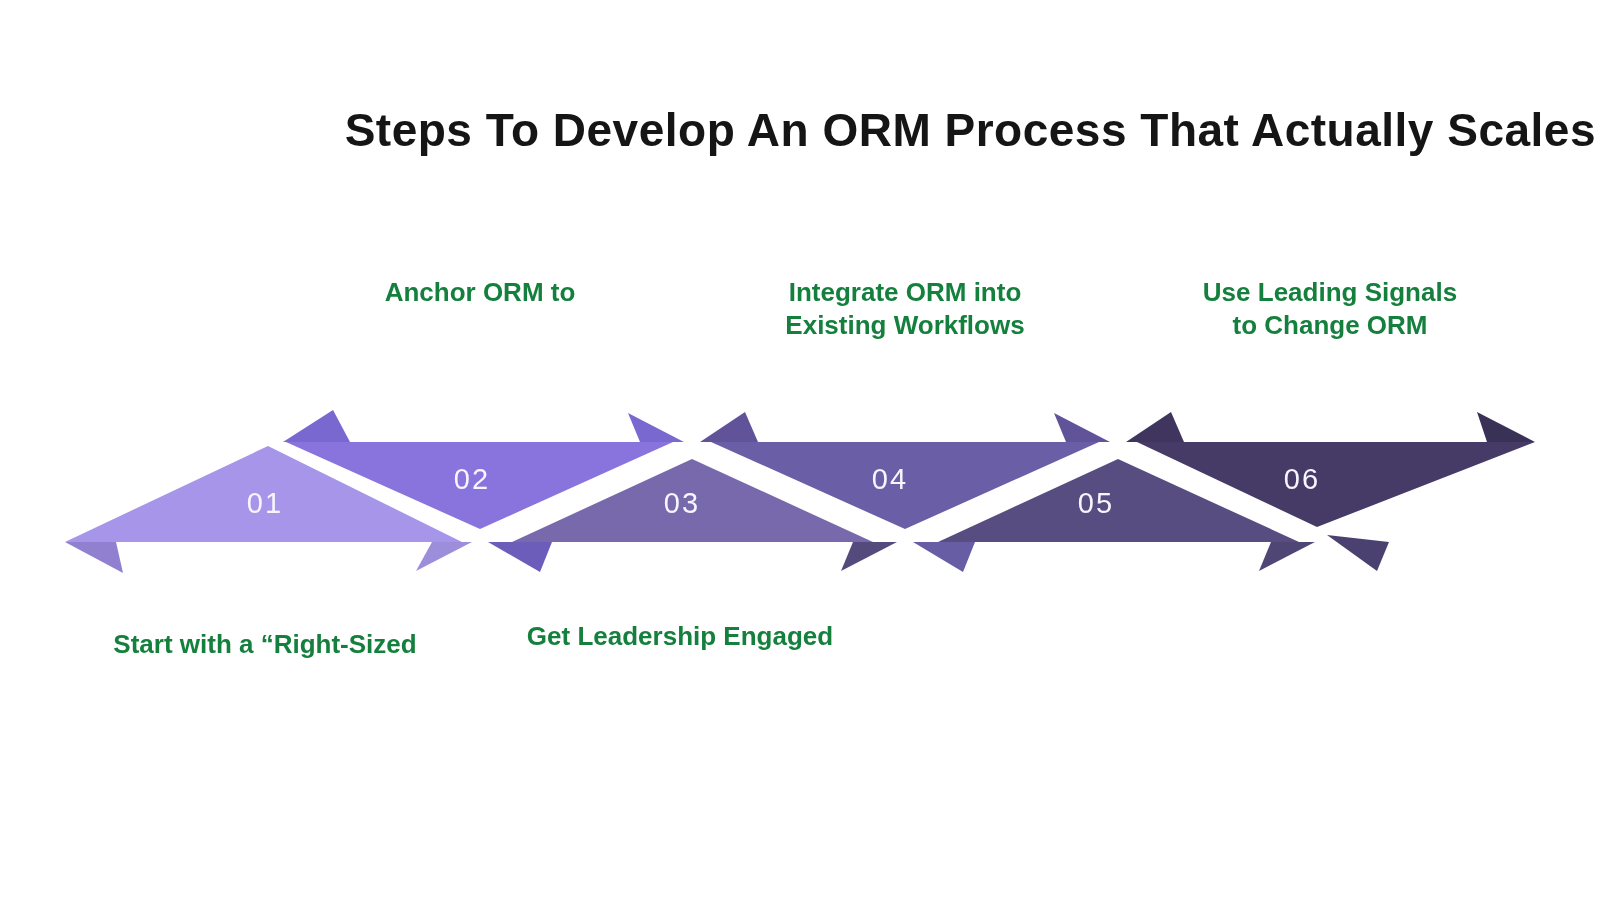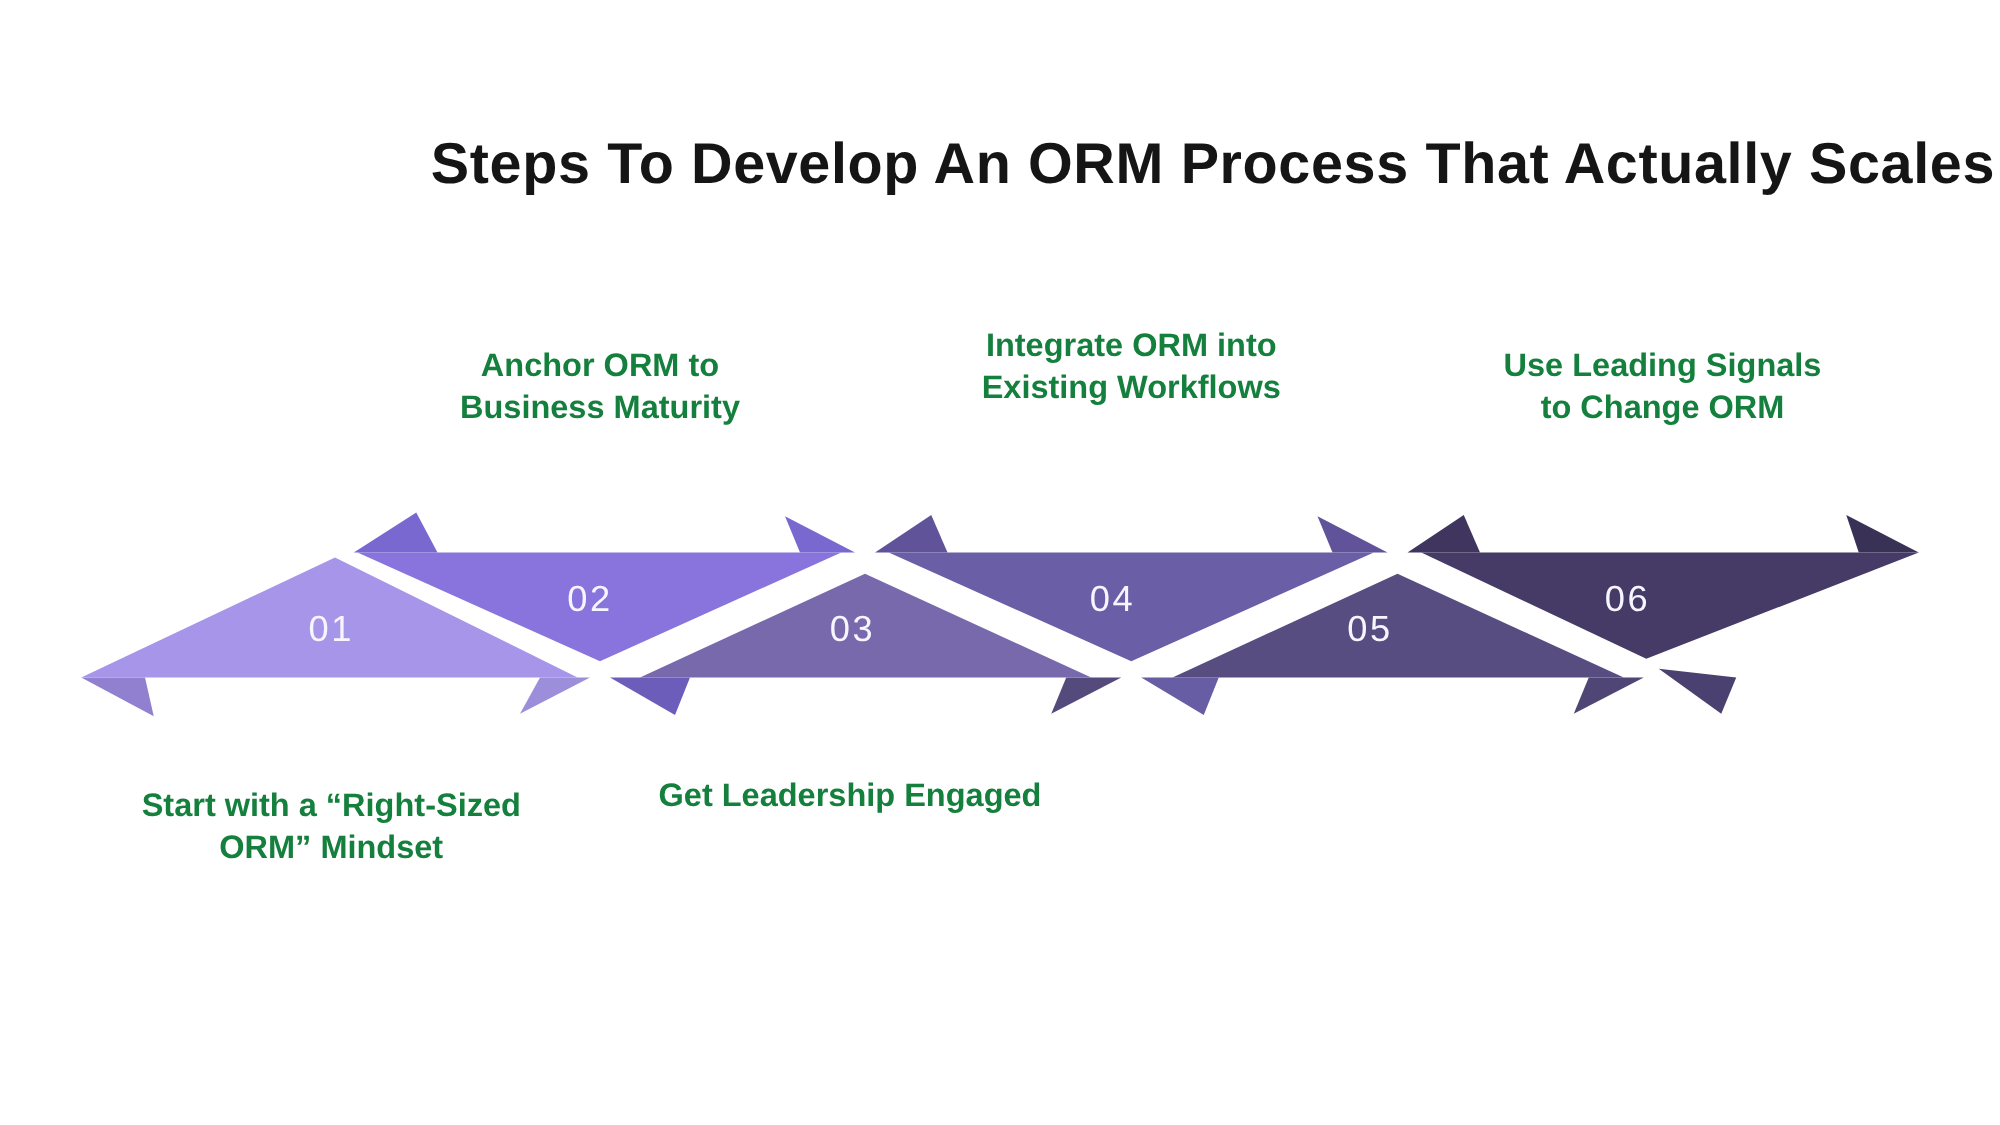--- a/index.html
+++ b/index.html
@@ -86,34 +86,32 @@
       <text class="num" x="472" y="489">02</text>
       <text class="num" x="682" y="513">03</text>
       <text class="num" x="890" y="489">04</text>
       <text class="num" x="1096" y="513">05</text>
       <text class="num" x="1302" y="489">06</text>
     </g>
   </svg>
 
   <div class="step-label" style="left:270px; top:276px;">
     <span>Anchor ORM to</span>
-    <span>Business Maturity</span>
   </div>
-  <div class="step-label" style="left:695px; top:260px;">
+  <div class="step-label" style="left:695px; top:276px;">
     <span>Integrate ORM into</span>
     <span>Existing Workflows</span>
   </div>
   <div class="step-label" style="left:1120px; top:276px;">
     <span>Use Leading Signals</span>
     <span>to Change ORM</span>
   </div>
 
   <div class="step-label" style="left:55px; top:628px;">
     <span>Start with a “Right-Sized</span>
-    <span>ORM” Mindset</span>
   </div>
   <div class="step-label" style="left:470px; top:620px;">
     <span>Get Leadership Engaged</span>
   </div>
   <div class="step-label" style="left:885px; top:620px;">
   </div>
 
 </div>
 
 </body></html>

